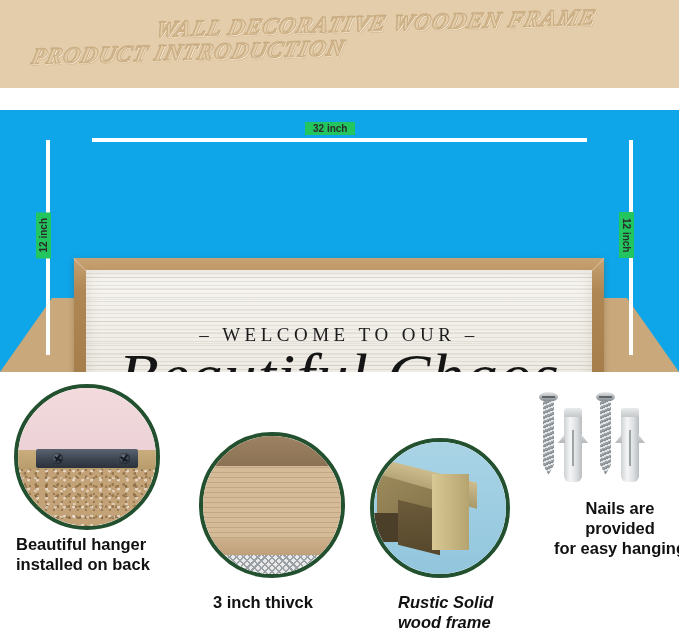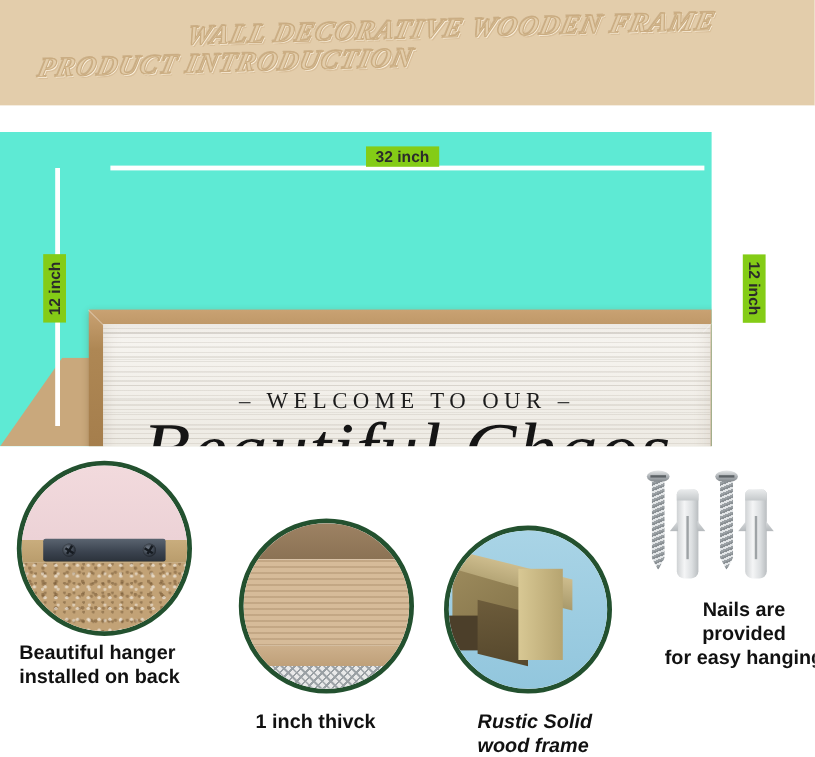--- a/index.html
+++ b/index.html
@@ -38,22 +38,22 @@
   #header-line-2{ left:32px;  top:44px; font-size:23px; }
 
   
   #header-gap{
     position:absolute; left:0; top:88px; width:679px; height:22px;
     background:#ffffff;
   }
 
   
   #hero{
-    position:absolute; left:0; top:110px; width:593px; height:262px;
-    background:#5eead4;
+    position:absolute; left:0; top:110px; width:679px; height:262px;
+    background:#0ea5e9;
     overflow:hidden;
   }
   
   .hero-shadow{
     position:absolute; bottom:0; height:74px; width:110px;
     background:#c9a87c;
   }
   #hero-shadow-left{
     left:0px;
     clip-path:polygon(52px 0, 110px 0, 110px 74px, 0 74px);
@@ -65,22 +65,22 @@
 
   
   .dim-rule{ position:absolute; background:#ffffff; }
   #dim-rule-top{ left:92px; top:138px; width:495px; height:4px; }
   #dim-rule-left{ left:46px; top:140px; width:4px; height:215px; }
   #dim-rule-right{ left:629px; top:140px; width:4px; height:215px; }
 
   .dim-label{
     position:absolute;
     font-family:"Liberation Sans", sans-serif;
-    font-size:13px; font-weight:600; color:#2b2b2b;
-    background:#84cc16;
+    font-size:10px; font-weight:600; color:#2b2b2b;
+    background:#22c55e;
     white-space:nowrap;
   }
   #dim-label-width{
     left:305px; top:122px; padding:1px 8px;
   }
   #dim-label-height-left{
     left:36px; top:212px; padding:6px 2px;
     writing-mode:vertical-rl; transform:rotate(180deg);
   }
   #dim-label-height-right{
@@ -361,21 +361,21 @@
 </div>
 <div class="feature-caption" id="caption-sawtooth">Beautiful hanger
 installed on back</div>
 
 <div class="feature-circle" id="circle-thickness">
   <div class="band-dark"></div>
   <div class="band-light"></div>
   <div class="band-mid"></div>
   <div class="band-mesh"></div>
 </div>
-<div class="feature-caption" id="caption-thickness">1 inch thivck</div>
+<div class="feature-caption" id="caption-thickness">3 inch thivck</div>
 
 <div class="feature-circle" id="circle-rustic">
   <div class="sky"></div>
   <div class="wood-top"></div>
   <div class="wood-face-left"></div>
   <div class="wood-dark-edge"></div>
   <div class="wood-inner"></div>
   <div class="wood-face-right"></div>
 </div>
 <div class="feature-caption" id="caption-rustic">Rustic Solid

